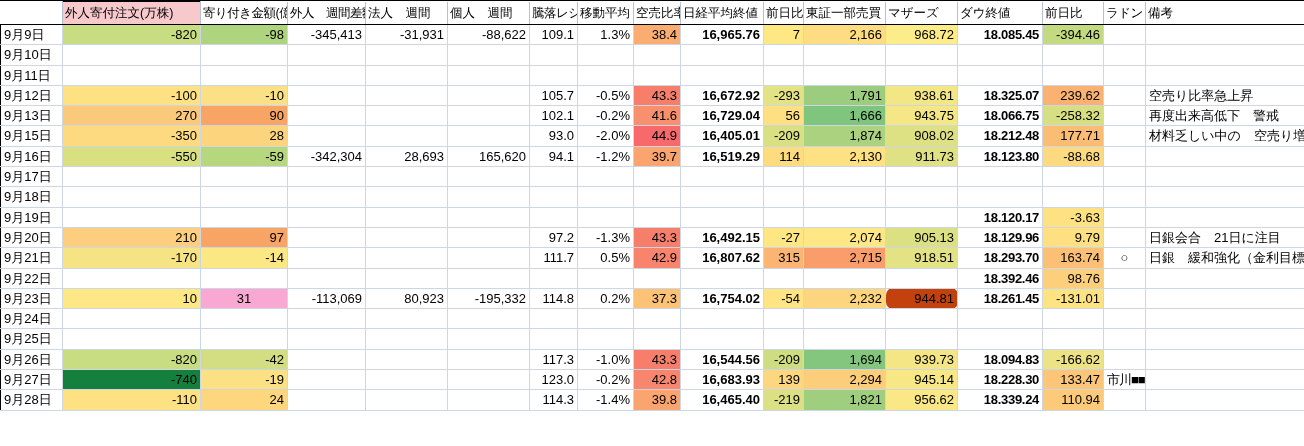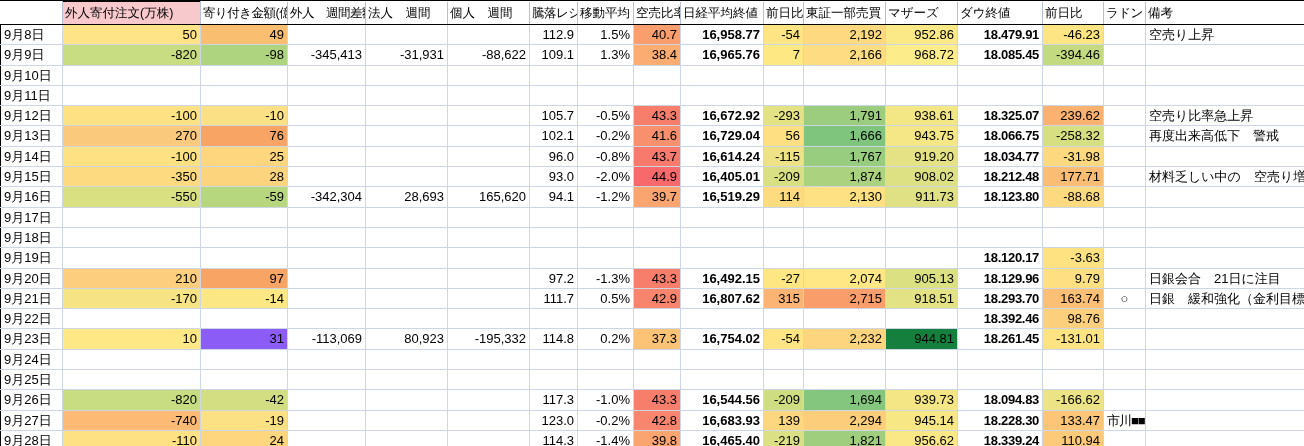--- a/index.html
+++ b/index.html
@@ -76,39 +76,20 @@
           <th>東証一部売買</th>
           <th class="bighead">マザーズ</th>
           <th class="boldhead bighead">ダウ終値</th>
           <th class="bighead">前日比</th>
           <th class="small">ラドン</th>
           <th class="bighead">備考</th>
         </tr>
       </thead>
       <tbody>
         <tr>
-          <td class="date-cell">9月8日</td>
-          <td class="num" style="background: rgb(255, 227, 134);">50</td>
-          <td class="num" style="background: rgb(249, 190, 112);">49</td>
-          <td class="num"></td>
-          <td class="num"></td>
-          <td class="num"></td>
-          <td class="num">112.9</td>
-          <td class="num">1.5%</td>
-          <td class="num" style="background: rgb(249, 158, 108);">40.7</td>
-          <td class="num nikkei-col">16,958.77</td>
-          <td class="num neg" style="background: rgb(254, 228, 131);">-54</td>
-          <td class="num" style="background: rgb(254, 217, 128);">2,192</td>
-          <td class="num" style="background: rgb(251, 232, 135);">952.86</td>
-          <td class="num dow-col">18.479.91</td>
-          <td class="num neg" style="background: rgb(254, 229, 131);">-46.23</td>
-          <td class="center"></td>
-          <td class="left">空売り上昇</td>
-        </tr>
-        <tr>
           <td class="date-cell">9月9日</td>
           <td class="num neg" style="background: rgb(200, 220, 129);">-820</td>
           <td class="num neg" style="background: rgb(175, 212, 127);">-98</td>
           <td class="num neg">-345,413</td>
           <td class="num neg">-31,931</td>
           <td class="num neg">-88,622</td>
           <td class="num">109.1</td>
           <td class="num">1.3%</td>
           <td class="num" style="background: rgb(250, 172, 113);">38.4</td>
           <td class="num nikkei-col">16,965.76</td>
@@ -173,54 +154,35 @@
           <td class="num" style="background: rgb(156, 205, 126);">1,791</td>
           <td class="num" style="background: rgb(243, 230, 133);">938.61</td>
           <td class="num dow-col">18.325.07</td>
           <td class="num" style="background: rgb(251, 177, 112); margin-left: 44px;">239.62</td>
           <td class="center"></td>
           <td class="left">空売り比率急上昇</td>
         </tr>
         <tr>
           <td class="date-cell">9月13日</td>
           <td class="num" style="background: rgb(251, 201, 123);">270</td>
-          <td class="num" style="background: rgb(247, 164, 101);">76</td>
+          <td class="num" style="background: rgb(247, 164, 101);">90</td>
           <td class="num"></td>
           <td class="num"></td>
           <td class="num"></td>
           <td class="num">102.1</td>
           <td class="num">-0.2%</td>
           <td class="num" style="background: rgb(248, 144, 110);">41.6</td>
           <td class="num nikkei-col">16,729.04</td>
           <td class="num" style="background: rgb(254, 224, 130);">56</td>
           <td class="num" style="background: rgb(127, 197, 125);">1,666</td>
           <td class="num" style="background: rgb(245, 231, 133);">943.75</td>
           <td class="num dow-col">18.066.75</td>
           <td class="num neg" style="background: rgb(215, 223, 131);">-258.32</td>
           <td class="center"></td>
           <td class="left">再度出来高低下　警戒</td>
-        </tr>
-        <tr>
-          <td class="date-cell">9月14日</td>
-          <td class="num neg" style="background: rgb(254, 225, 131);">-100</td>
-          <td class="num" style="background: rgb(253, 214, 126);">25</td>
-          <td class="num"></td>
-          <td class="num"></td>
-          <td class="num"></td>
-          <td class="num">96.0</td>
-          <td class="num">-0.8%</td>
-          <td class="num" style="background: rgb(248, 122, 108);">43.7</td>
-          <td class="num nikkei-col">16,614.24</td>
-          <td class="num neg" style="background: rgb(237, 226, 133);">-115</td>
-          <td class="num" style="background: rgb(152, 204, 126);">1,767</td>
-          <td class="num" style="background: rgb(228, 226, 132);">919.20</td>
-          <td class="num dow-col">18.034.77</td>
-          <td class="num neg" style="background: rgb(252, 216, 127);">-31.98</td>
-          <td class="center"></td>
-          <td class="left"></td>
         </tr>
         <tr>
           <td class="date-cell">9月15日</td>
           <td class="num neg" style="background: rgb(253, 218, 128);">-350</td>
           <td class="num" style="background: rgb(252, 212, 125);">28</td>
           <td class="num"></td>
           <td class="num"></td>
           <td class="num"></td>
           <td class="num">93.0</td>
           <td class="num">-2.0%</td>
@@ -363,31 +325,31 @@
           <td class="num"></td>
           <td class="num"></td>
           <td class="num dow-col">18.392.46</td>
           <td class="num" style="background: rgb(252, 207, 124);">98.76</td>
           <td class="center"></td>
           <td class="left"></td>
         </tr>
         <tr>
           <td class="date-cell">9月23日</td>
           <td class="num" style="background: rgb(254, 231, 133);">10</td>
-          <td class="num" style="background: #8b5cf6;">31</td>
+          <td class="num" style="background: #f9a8d4; text-align: center;">31</td>
           <td class="num neg">-113,069</td>
           <td class="num">80,923</td>
           <td class="num neg">-195,332</td>
           <td class="num">114.8</td>
           <td class="num">0.2%</td>
           <td class="num" style="background: rgb(252, 195, 119); margin-top: 44px;">37.3</td>
           <td class="num nikkei-col">16,754.02</td>
           <td class="num neg" style="background: rgb(254, 228, 131);">-54</td>
           <td class="num" style="background: rgb(253, 213, 127); margin-left: 12px;">2,232</td>
-          <td class="num" style="background: #15803d;">944.81</td>
+          <td class="num" style="background: #c2410c; border-radius: 7px;">944.81</td>
           <td class="num dow-col">18.261.45</td>
           <td class="num neg" style="background: rgb(254, 227, 131);">-131.01</td>
           <td class="center"></td>
           <td class="left"></td>
         </tr>
         <tr>
           <td class="date-cell">9月24日</td>
           <td class="num"></td>
           <td class="num"></td>
           <td class="num"></td>
@@ -438,21 +400,21 @@
           <td class="num neg" style="background: rgb(207, 221, 130);">-209</td>
           <td class="num" style="background: rgb(132, 198, 125);">1,694</td>
           <td class="num" style="background: rgb(244, 230, 133);">939.73</td>
           <td class="num dow-col">18.094.83</td>
           <td class="num neg" style="background: rgb(235, 227, 133);">-166.62</td>
           <td class="center"></td>
           <td class="left"></td>
         </tr>
         <tr>
           <td class="date-cell">9月27日</td>
-          <td class="num neg" style="background: #fdba74;">-740</td>
+          <td class="num neg" style="background: #15803d;">-740</td>
           <td class="num neg" style="background: rgb(251, 225, 132);">-19</td>
           <td class="num"></td>
           <td class="num"></td>
           <td class="num"></td>
           <td class="num">123.0</td>
           <td class="num">-0.2%</td>
           <td class="num" style="background: rgb(248, 133, 109);">42.8</td>
           <td class="num nikkei-col">16,683.93</td>
           <td class="num" style="background: rgb(253, 215, 127);">139</td>
           <td class="num" style="background: rgb(252, 206, 124);">2,294</td>

